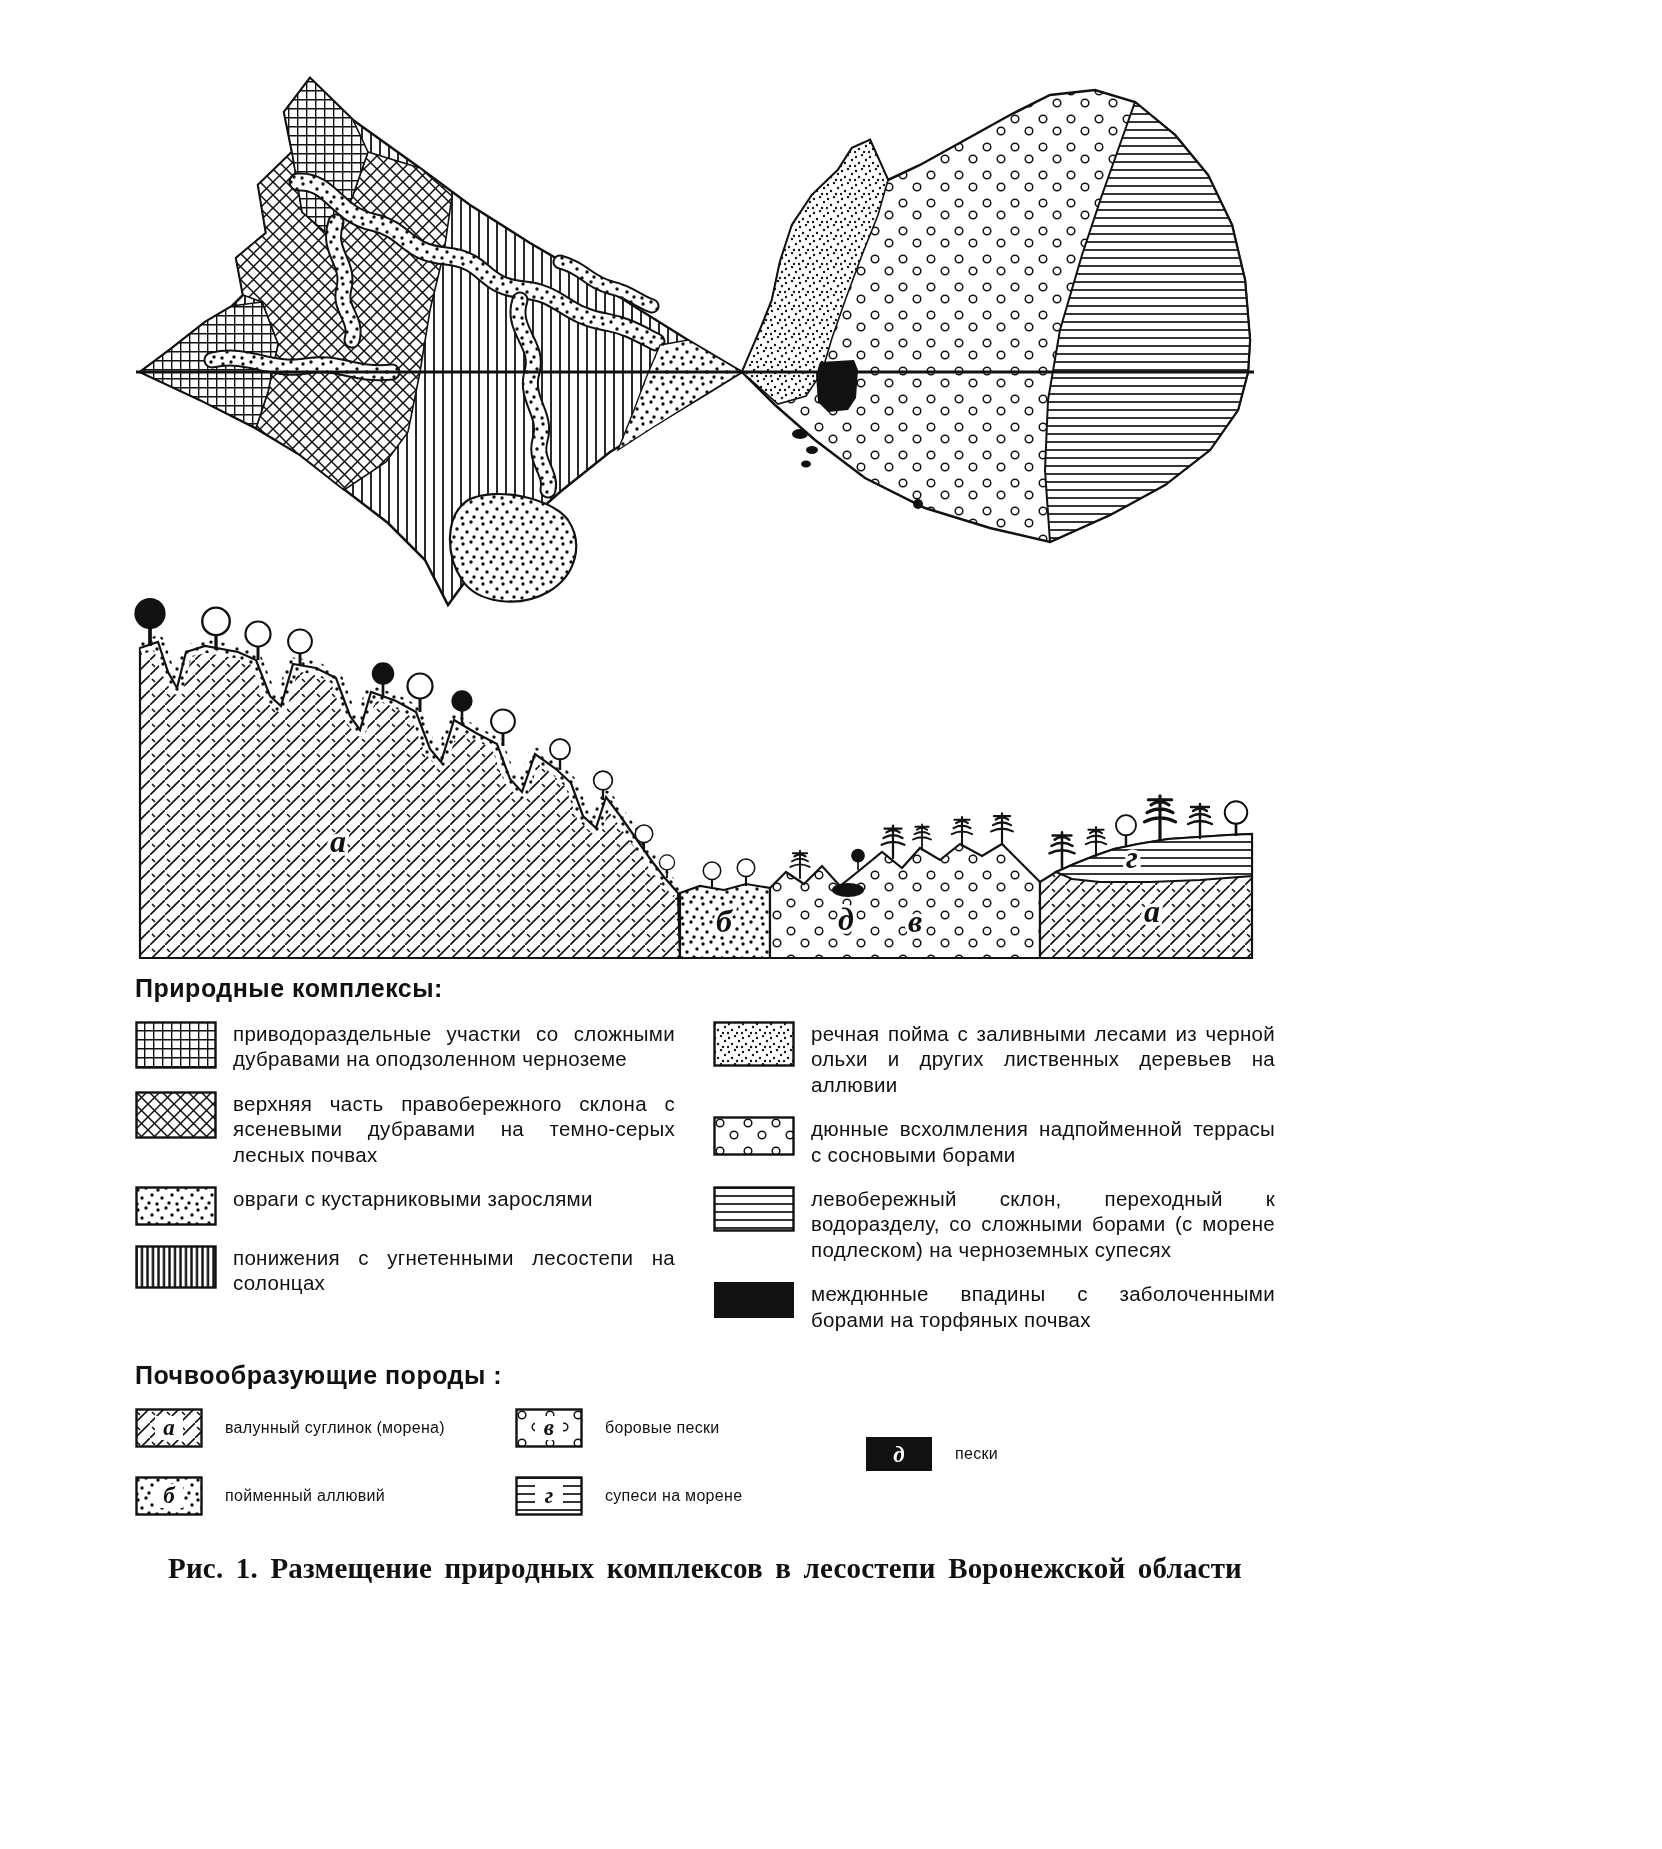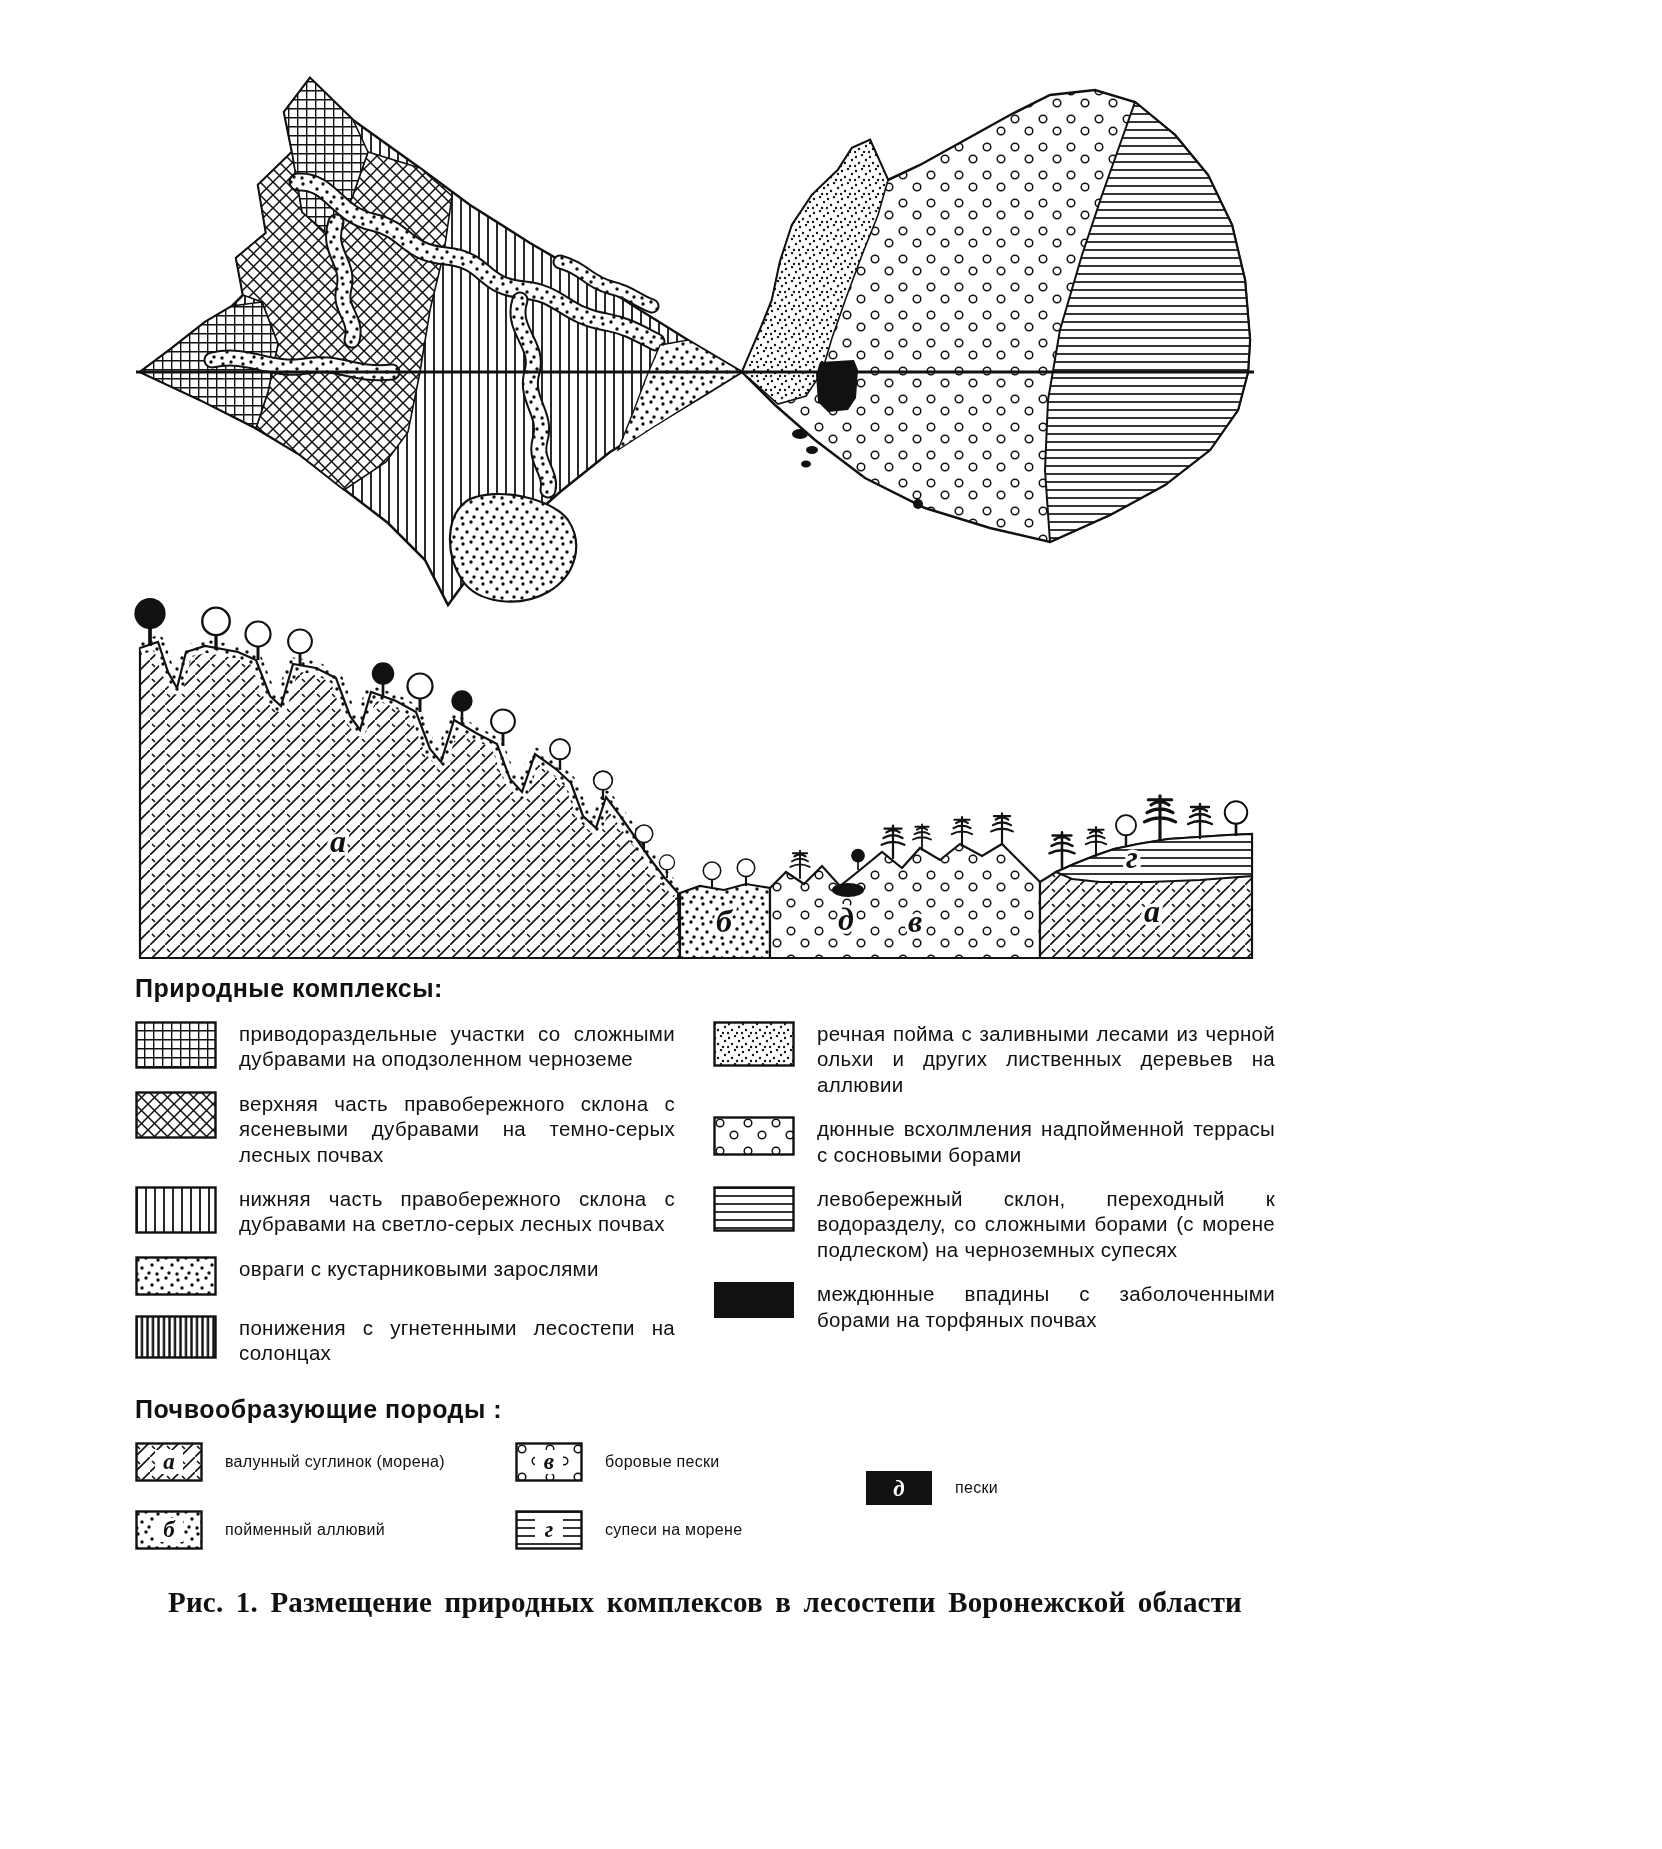--- a/index.html
+++ b/index.html
@@ -2,21 +2,21 @@
 <html><head>
 <meta charset="utf-8">
 <style>
   html,body{margin:0;padding:0;background:#fff;}
   .page{position:relative;width:1662px;height:1849px;background:#fff;color:#111;
         font-family:"Liberation Sans",sans-serif;overflow:hidden;}
   .art{display:block;}
   .content{width:1140px;margin-left:135px;}
   .lg-head{text-align:left;font-weight:bold;font-size:25px;letter-spacing:.5px;margin:6px 0 18px;}
   .lg-grid{display:grid;grid-template-columns:540px 1fr;column-gap:38px;}
-  .lg-item{display:flex;gap:22px;margin-bottom:19px;align-items:flex-start;}
+  .lg-item{display:flex;gap:16px;margin-bottom:19px;align-items:flex-start;}
   .sw{flex:none;}
   .lg-text{font-size:20.5px;line-height:1.24;text-align:justify;letter-spacing:.3px;}
   .legend2{margin-top:10px;}
   .l2-row{display:flex;margin-top:16px;}
   .l2-col{display:flex;flex-direction:column;gap:28px;}
   .l2-col1{width:380px;}
   .l2-col2{width:350px;}
   .l2-col3{padding-top:26px;}
   .l2-item{display:flex;gap:22px;align-items:center;}
   .l2-text{font-size:16px;letter-spacing:.3px;line-height:1.2;}
@@ -237,26 +237,20 @@
           <div class="lg-text">приводораздельные участки со сложными дубравами на  оподзоленном черноземе</div>
         </div>
 
         <div class="lg-item">
           <svg class="sw" width="82" height="48">
             <rect x="1.5" y="1.5" width="79" height="45" fill="url(#pat-diamond)" stroke="#111" stroke-width="2.4"></rect>
           </svg>
           <div class="lg-text">верхняя часть правобережного склона с ясеневыми дубравами на темно-серых лесных  почвах</div>
         </div>
 
-        <div class="lg-item">
-          <svg class="sw" width="82" height="48">
-            <rect x="1.5" y="1.5" width="79" height="45" fill="url(#pat-vlines)" stroke="#111" stroke-width="2.4"></rect>
-          </svg>
-          <div class="lg-text">нижняя часть правобережного склона с дубравами на светло-серых лесных почвах</div>
-        </div>
 
         <div class="lg-item">
           <svg class="sw" width="82" height="40">
             <rect x="1.5" y="1.5" width="79" height="37" fill="url(#pat-dots)" stroke="#111" stroke-width="2.4"></rect>
           </svg>
           <div class="lg-text">овраги с кустарниковыми зарослями</div>
         </div>
 
         <div class="lg-item">
           <svg class="sw" width="82" height="44">

